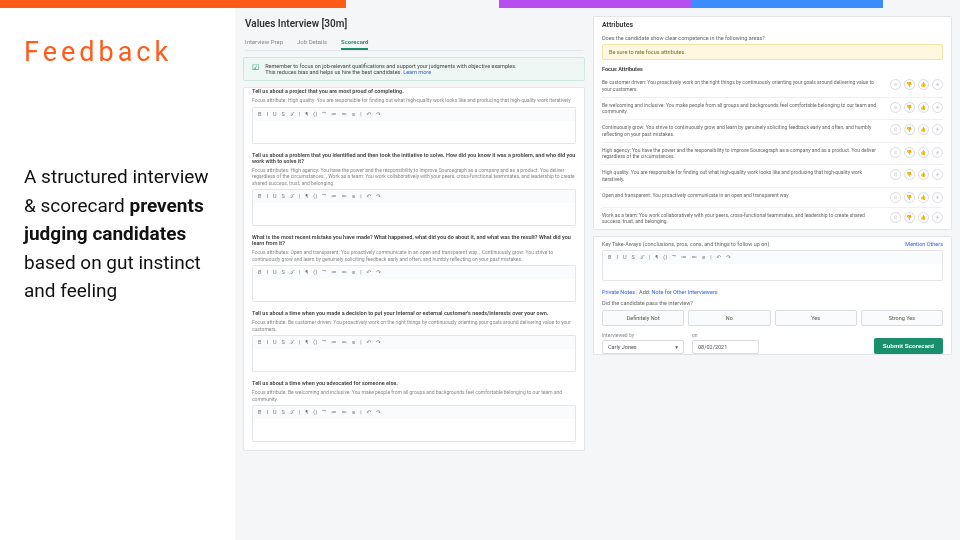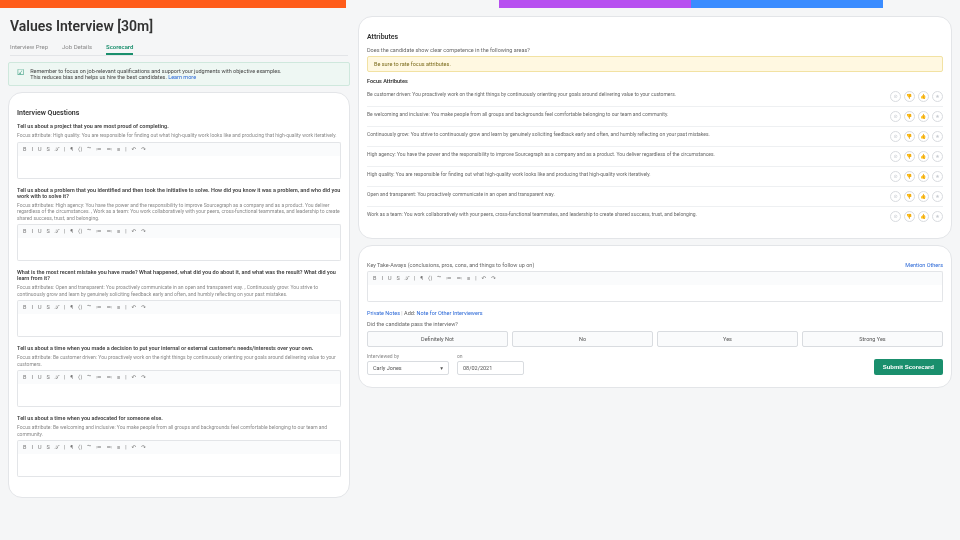--- a/index.html
+++ b/index.html
@@ -5,22 +5,22 @@
   html,body{margin:0;padding:0;width:960px;height:540px;background:#fff;font-family:-apple-system,BlinkMacSystemFont,"Segoe UI",Roboto,Arial,sans-serif;overflow:hidden}
   .topbar{height:8px;display:flex}
   .topbar>div{height:100%}
   .slide{display:flex;height:532px}
   .leftcol{width:235px;padding:28px 10px 0 24px;box-sizing:border-box}
   .slide-title{font-size:27px;color:#ff5c1a;letter-spacing:4px;font-weight:400;margin-bottom:95px}
   .slide-body{font-size:19px;line-height:1.5;color:#111}
   .app{flex:1;background:#f5f6f7;padding:8px 8px 0 8px;box-sizing:border-box;display:flex;gap:8px}
   .panel-left{flex:0 0 342px}
   .panel-right{flex:1}
-  .card{background:#fff;border:1px solid #e3e5e8;border-radius:14px;margin-bottom:6px;padding:12px 8px;font-size:6px;color:#555}
-  .panel-title{font-size:14px;font-weight:600;color:#333;margin:2px 0 6px 2px}
+  .card{background:#fff;border:1px solid #e3e5e8;border-radius:1px;margin-bottom:6px;padding:0 8px;font-size:6px;color:#555}
+  .panel-title{font-size:10px;font-weight:600;color:#333;margin:2px 0 6px 2px}
   .tabs{display:flex;gap:14px;border-bottom:1px solid #e3e5e8;margin:0 2px 6px;font-size:6px;color:#888}
   .tab{padding:3px 0}
   .tab.active{color:#1a8f6d;border-bottom:2px solid #1a8f6d;font-weight:600}
   .infobox{background:#eef7f3;border:1px solid #cfe8dd;border-radius:2px;padding:5px 8px;font-size:5.5px;color:#444;display:flex;gap:6px;margin-bottom:6px}
   .infobox .icon{color:#1a8f6d;font-size:8px}
   .section-head{font-size:7px;font-weight:600;color:#333;margin:4px 0 6px}
   .question{font-size:5.5px;color:#444;margin-bottom:3px;font-weight:600}
   .subq{font-size:5px;color:#888;line-height:1.3;margin-bottom:3px}
   .toolbar{display:flex;gap:5px;border:1px solid #e3e5e8;border-bottom:none;padding:3px 5px;font-size:5.5px;color:#777;background:#fafbfc;border-radius:2px 2px 0 0}
   .toolbar span{cursor:default}
@@ -48,41 +48,46 @@
 
 <div class="topbar">
   <div style="width:36%;background:#ff5c1a"></div>
   <div style="width:16%;background:#f5f6f7"></div>
   <div style="width:20%;background:#b74ff0"></div>
   <div style="width:20%;background:#3a8cff"></div>
   <div style="flex:1;background:#f5f6f7"></div>
 </div>
 
 <div class="slide">
+  <div class="leftcol">
+    <div class="slide-title">Feedback</div>
+    <div class="slide-body">
+      <span>A structured interview &amp; scorecard </span><b>prevents judging candidates</b><span> based on gut instinct and feeling</span>
+    </div>
+  </div>
 
   <div class="app">
 
     <div class="panel-left">
       <div class="panel-title">Values Interview [30m]</div>
       <div class="tabs" id="tabs">
           <div class="tab">Interview Prep</div>
           <div class="tab">Job Details</div>
           <div class="tab active">Scorecard</div>
         </div>
 
       <div class="infobox">
         <span class="icon">☑</span>
         <div>
           <div>Remember to focus on job-relevant qualifications and support your judgments with objective examples.</div>
           <div><span>This reduces bias and helps us hire the best candidates.</span> <span class="learn">Learn more</span></div>
         </div>
       </div>
 
       <div class="card">
-        <div class="section-head">Interview Questions</div>
         <div id="qlist">
             <div>
               <div class="question">Tell us about a project that you are most proud of completing.</div>
               <div class="subq">Focus attribute: High quality: You are responsible for finding out what high-quality work looks like and producing that high-quality work iteratively.</div>
               <div class="toolbar">
                 <span>B</span>
                 <span>I</span>
                 <span>U</span>
                 <span>S</span>
                 <span>𝒯</span>

